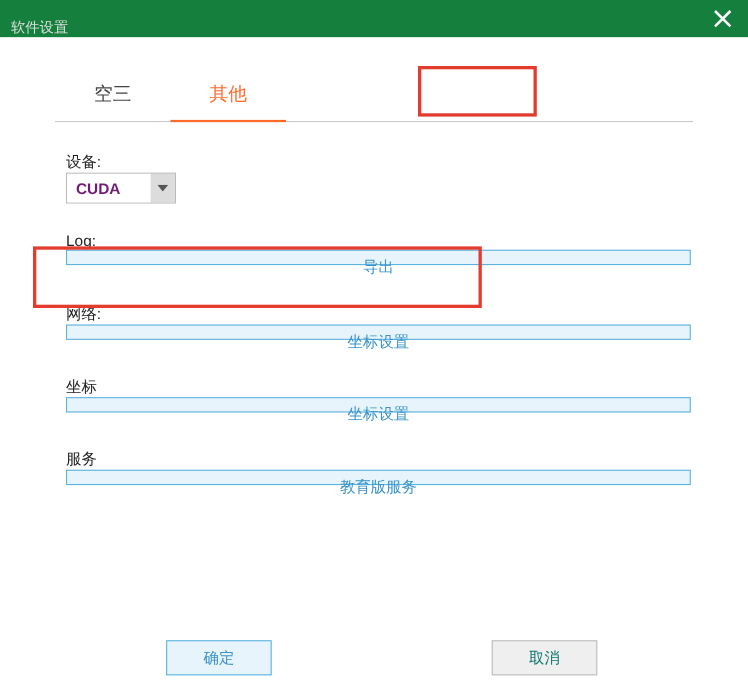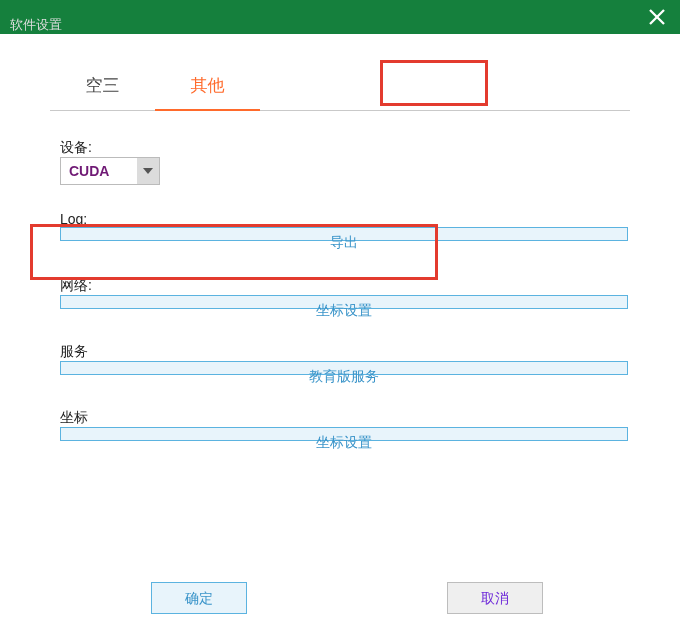--- a/index.html
+++ b/index.html
@@ -133,21 +133,21 @@
     border: 1px solid;
   }
   .ok-btn {
     border-color: #5bb3e0;
     background: #e8f4fb;
     color: #3a94c9;
   }
   .cancel-btn {
     border-color: #bdbdbd;
     background: #efefef;
-    color: #6d28d9;
+    color: #0f766e;
   }
   .highlight-box {
     position: absolute;
     border: 3px solid #e33b2e;
     pointer-events: none;
     z-index: 5;
   }
   .hl-tab { top: 60px; left: 380px; width: 108px; height: 46px; }
   .hl-net { top: 224px; left: 30px; width: 408px; height: 56px; }
 </style>
@@ -189,27 +189,27 @@
       <div class="row-label">Log:</div>
       <div class="btn small">导出</div>
     </div>
 
     <div class="row">
       <div class="row-label">网络:</div>
       <div class="btn">坐标设置</div>
     </div>
 
     <div class="row">
+      <div class="row-label">坐标</div>
+      <div class="btn wider">坐标设置</div>
+    </div>
+
+    <div class="row">
       <div class="row-label">服务</div>
       <div class="btn wider">教育版服务</div>
-    </div>
-
-    <div class="row">
-      <div class="row-label">坐标</div>
-      <div class="btn wider">坐标设置</div>
     </div>
 
   </div>
 </div>
 
 <div class="footer">
   <div class="footer-btn ok-btn">确定</div>
   <div class="footer-btn cancel-btn">取消</div>
 </div>
 

